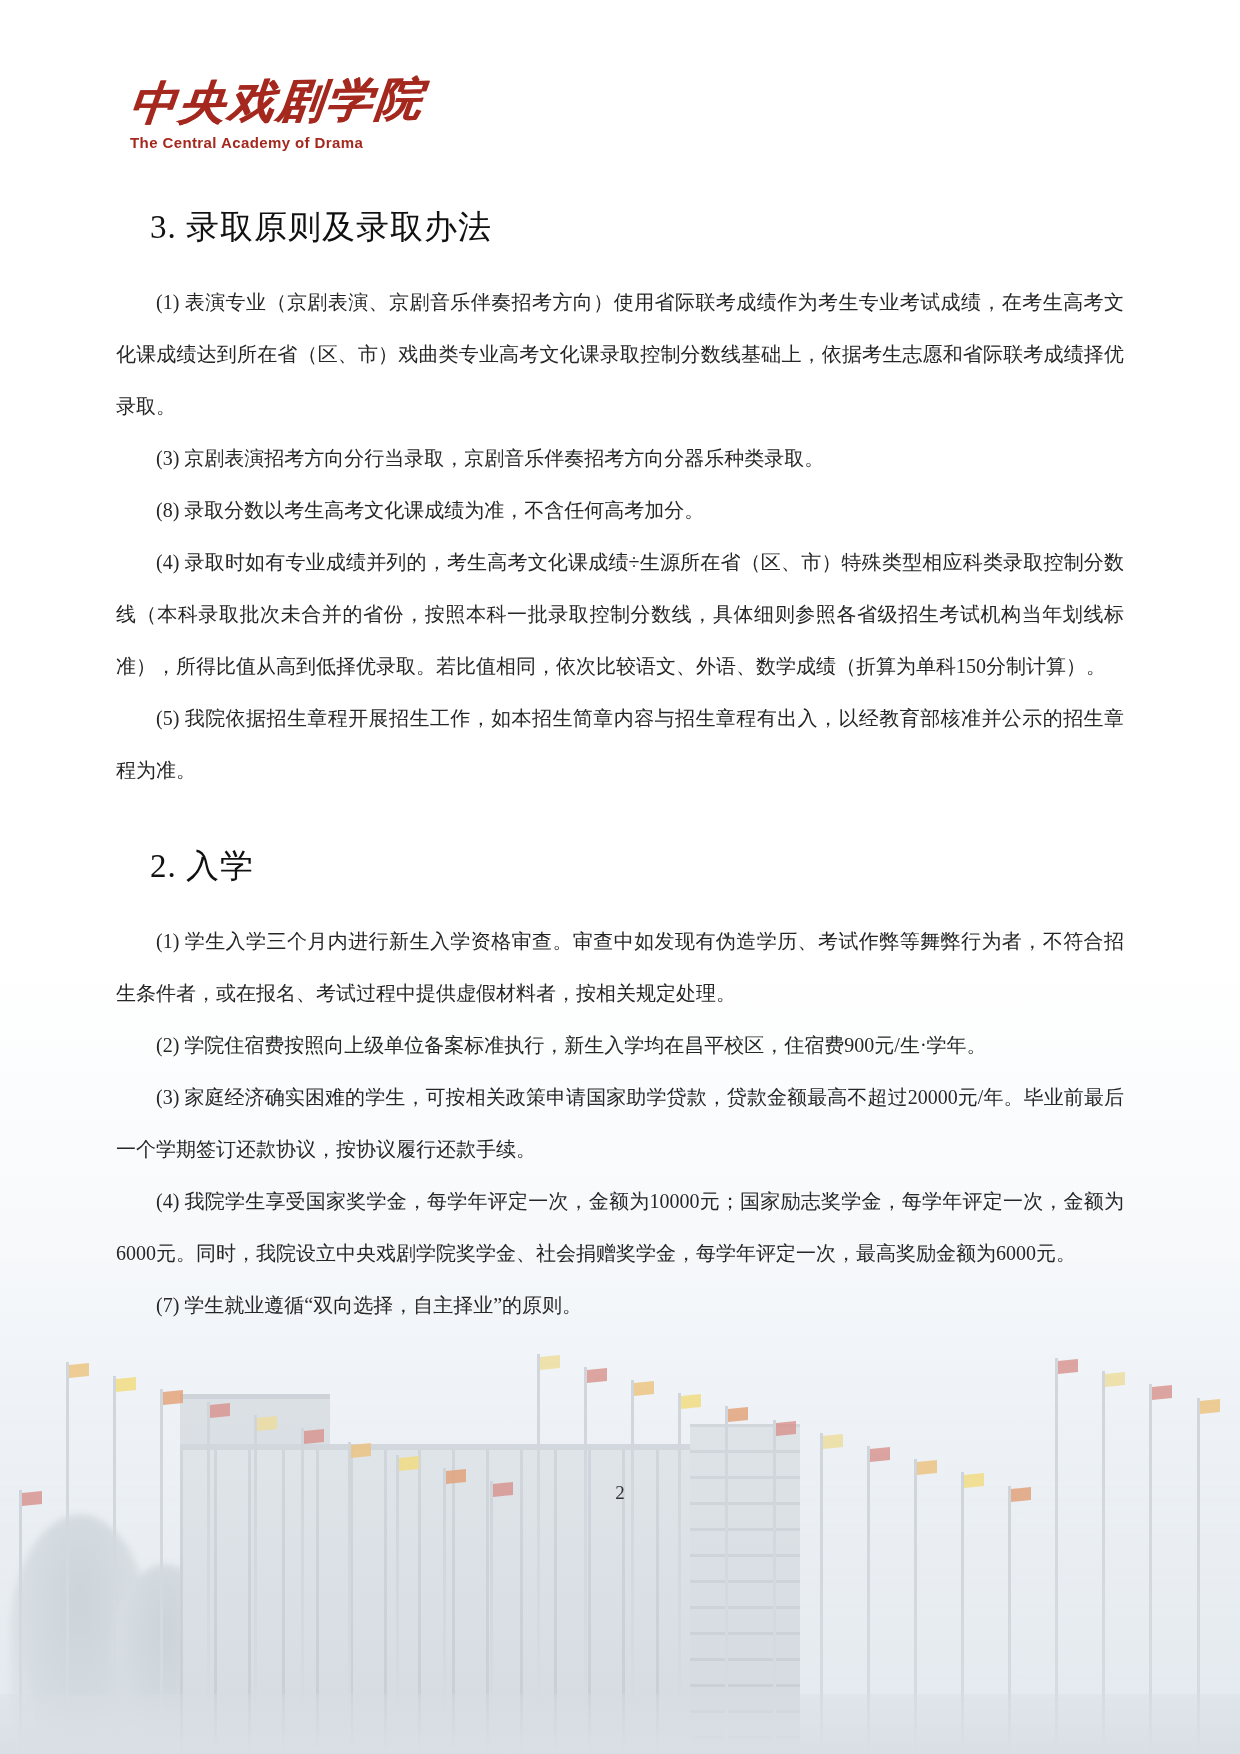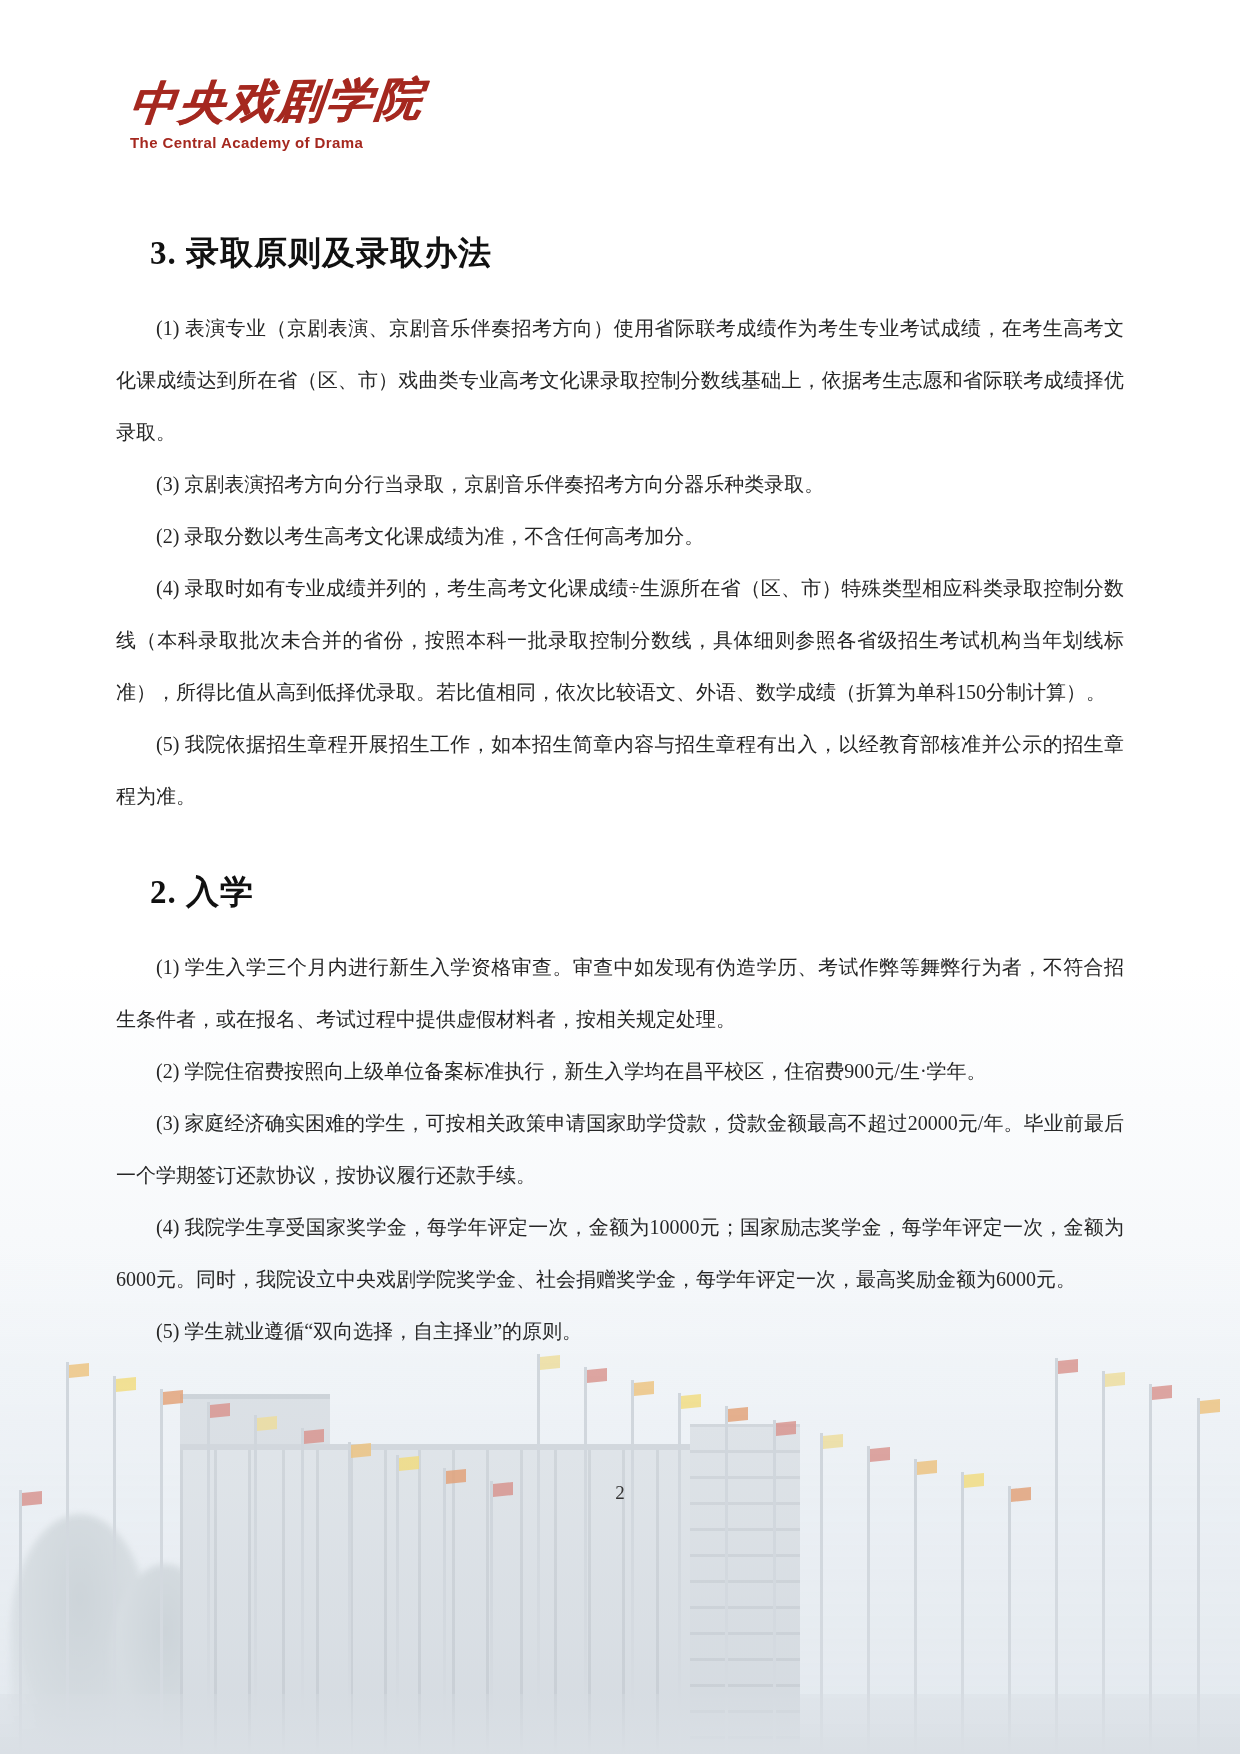--- a/index.html
+++ b/index.html
@@ -34,23 +34,23 @@
     margin-top: 7px;
     font-family: "Liberation Sans", sans-serif;
     font-weight: bold;
     font-size: 15px;
     letter-spacing: 0.4px;
     color: #a5281f;
   }
 
   
   .section-heading {
-    margin: 80px 0 10px 34px;
+    margin: 54px 0 10px 34px;
     font-size: 33px;
-    font-weight: bold;
+    font-weight: normal;
     letter-spacing: 1px;
     color: #111111;
   }
   .section-heading.second { margin-top: 48px; }
 
   
   .body-text { margin-top: 26px; }
   .body-par {
     font-size: 20px;
     line-height: 52px;
@@ -237,31 +237,31 @@
 
     <div class="logo-block">
       <div class="logo-calligraphy">中央戏剧学院</div>
       <div class="logo-subtitle">The Central Academy of Drama</div>
     </div>
 
     <h2 class="section-heading">3. 录取原则及录取办法</h2>
     <div class="body-text">
       <p class="body-par">(1) 表演专业（京剧表演、京剧音乐伴奏招考方向）使用省际联考成绩作为考生专业考试成绩，在考生高考文化课成绩达到所在省（区、市）戏曲类专业高考文化课录取控制分数线基础上，依据考生志愿和省际联考成绩择优录取。</p>
       <p class="body-par">(3) 京剧表演招考方向分行当录取，京剧音乐伴奏招考方向分器乐种类录取。</p>
-      <p class="body-par">(2) 录取分数以考生高考文化课成绩为准，不含任何高考加分。</p>
+      <p class="body-par">(8) 录取分数以考生高考文化课成绩为准，不含任何高考加分。</p>
       <p class="body-par">(4) 录取时如有专业成绩并列的，考生高考文化课成绩÷生源所在省（区、市）特殊类型相应科类录取控制分数线（本科录取批次未合并的省份，按照本科一批录取控制分数线，具体细则参照各省级招生考试机构当年划线标准），所得比值从高到低择优录取。若比值相同，依次比较语文、外语、数学成绩（折算为单科150分制计算）。</p>
       <p class="body-par">(5) 我院依据招生章程开展招生工作，如本招生简章内容与招生章程有出入，以经教育部核准并公示的招生章程为准。</p>
     </div>
 
     <h2 class="section-heading second">2. 入学</h2>
     <div class="body-text">
       <p class="body-par">(1) 学生入学三个月内进行新生入学资格审查。审查中如发现有伪造学历、考试作弊等舞弊行为者，不符合招生条件者，或在报名、考试过程中提供虚假材料者，按相关规定处理。</p>
       <p class="body-par">(2) 学院住宿费按照向上级单位备案标准执行，新生入学均在昌平校区，住宿费900元/生·学年。</p>
       <p class="body-par">(3) 家庭经济确实困难的学生，可按相关政策申请国家助学贷款，贷款金额最高不超过20000元/年。毕业前最后一个学期签订还款协议，按协议履行还款手续。</p>
       <p class="body-par">(4) 我院学生享受国家奖学金，每学年评定一次，金额为10000元；国家励志奖学金，每学年评定一次，金额为6000元。同时，我院设立中央戏剧学院奖学金、社会捐赠奖学金，每学年评定一次，最高奖励金额为6000元。</p>
-      <p class="body-par">(5) 学生就业遵循“双向选择，自主择业”的原则。</p>
+      <p class="body-par">(7) 学生就业遵循“双向选择，自主择业”的原则。</p>
     </div>
 
   </div>
 
   <div class="page-number">2</div>
 
 </div>
 
 </body></html>

